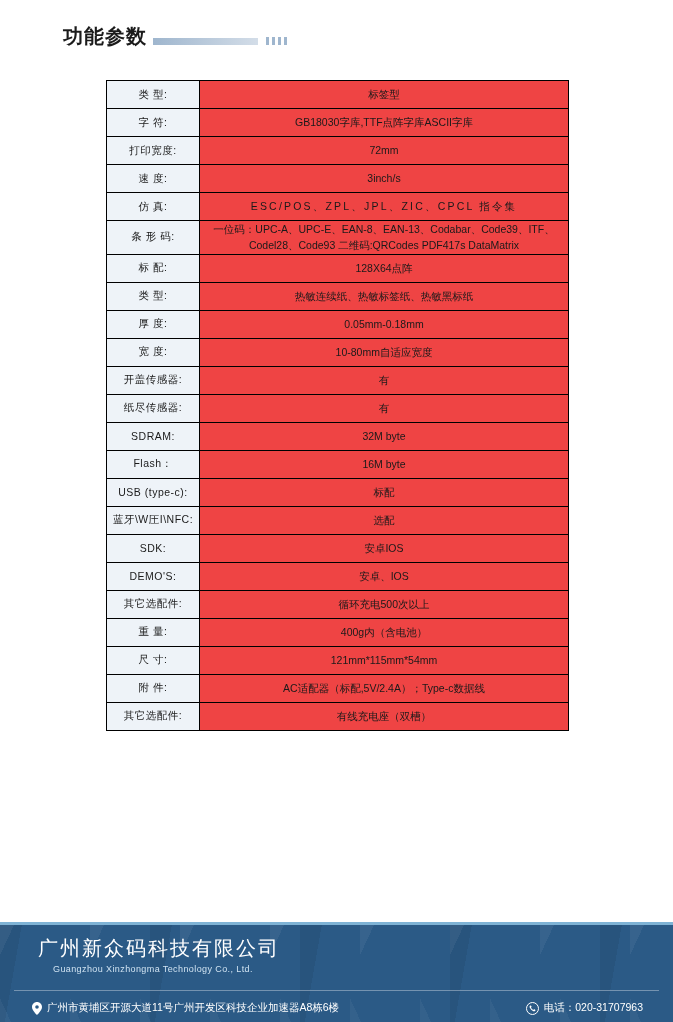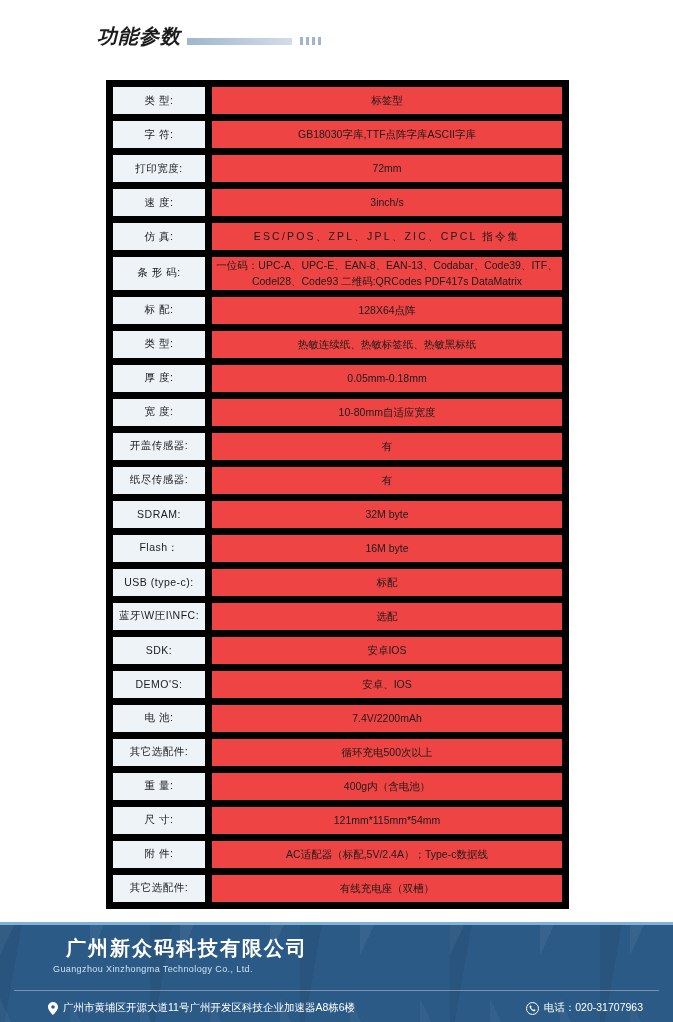--- a/index.html
+++ b/index.html
@@ -17,22 +17,21 @@
 
   
   .page-header {
     position: relative;
     padding: 26px 0 0 0;
     height: 44px;
   }
   .title-wrap {
     display: flex;
     align-items: flex-end;
-    padding-left: 97px;
-    font-style: italic;
+    padding-left: 63px;
   }
   .page-title {
     font-size: 20px;
     font-weight: bold;
     color: #1b1b1b;
     letter-spacing: 1px;
     line-height: 1;
     padding-bottom: 2px;
   }
   .title-bar {
@@ -58,21 +57,21 @@
   
   .spec-table-wrap {
     padding: 10px 104px 0 106px;
   }
   table.spec {
     border-collapse: collapse;
     width: 463px;
     table-layout: fixed;
   }
   table.spec td {
-    border: 7px solid #000000;
+    border: 1px solid #000000;
     font-size: 10.5px;
     color: #1a1a1a;
     padding: 0;
     height: 27px;
     vertical-align: middle;
   }
   td.label {
     width: 92px;
     background: #eef3f8;
     text-align: center;
@@ -120,43 +119,42 @@
     height: 3px;
     background: #7fb3d5;
   }
   .footer-inner {
     position: relative;
     padding: 14px 0 0 38px;
   }
   .company-cn {
     color: #ffffff;
     font-size: 20px;
-    font-weight: bold;
+    font-weight: normal;
     letter-spacing: 2px;
     line-height: 1.2;
-    margin-left: 28px;
   }
   .company-en {
     color: #cfe2f1;
     font-size: 9px;
     letter-spacing: 0.4px;
     margin-top: 4px;
     margin-left: 15px;
   }
   .footer-divider {
     position: absolute;
     left: 14px;
     right: 14px;
     bottom: 31px;
     height: 1px;
     background: rgba(255,255,255,0.35);
   }
   .footer-contact {
     position: absolute;
-    left: 48px;
+    left: 32px;
     right: 30px;
     bottom: 7px;
     display: flex;
     justify-content: space-between;
     align-items: flex-start;
     color: #ffffff;
     font-size: 10.5px;
   }
   .contact-item {
     display: flex;
@@ -248,24 +246,20 @@
           <td class="label">蓝牙\W圧I\NFC:</td>
           <td class="value">选配</td>
         </tr>
         <tr>
           <td class="label">SDK:</td>
           <td class="value">安卓IOS</td>
         </tr>
         <tr>
           <td class="label">DEMO'S:</td>
           <td class="value">安卓、IOS</td>
-        </tr>
-        <tr>
-          <td class="label">电    池:</td>
-          <td class="value">7.4V/2200mAh</td>
         </tr>
         <tr>
           <td class="label">其它选配件:</td>
           <td class="value">循环充电500次以上</td>
         </tr>
         <tr>
           <td class="label">重    量:</td>
           <td class="value">400g内（含电池）</td>
         </tr>
         <tr>

